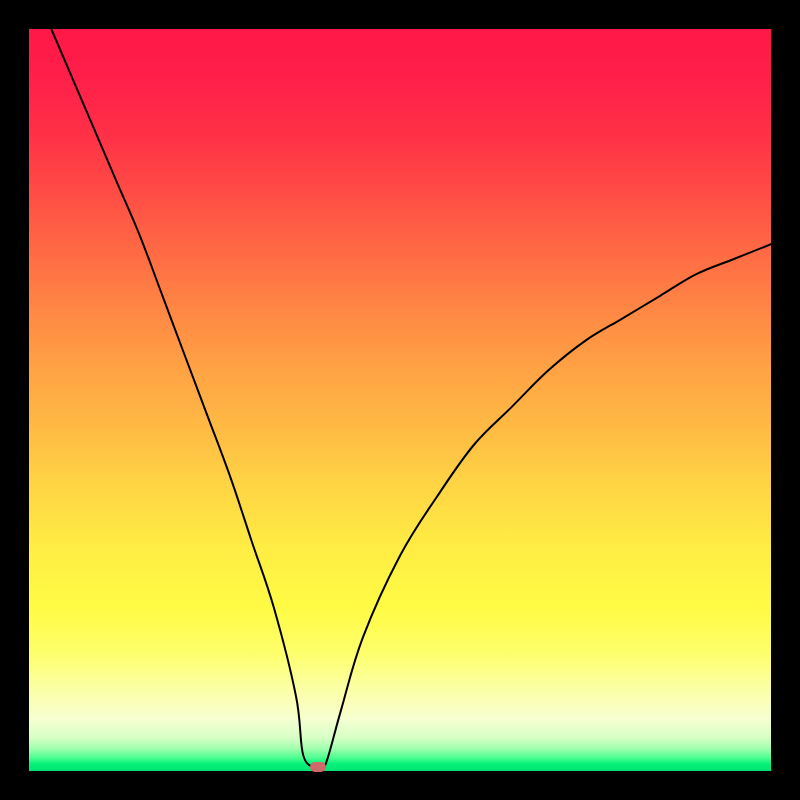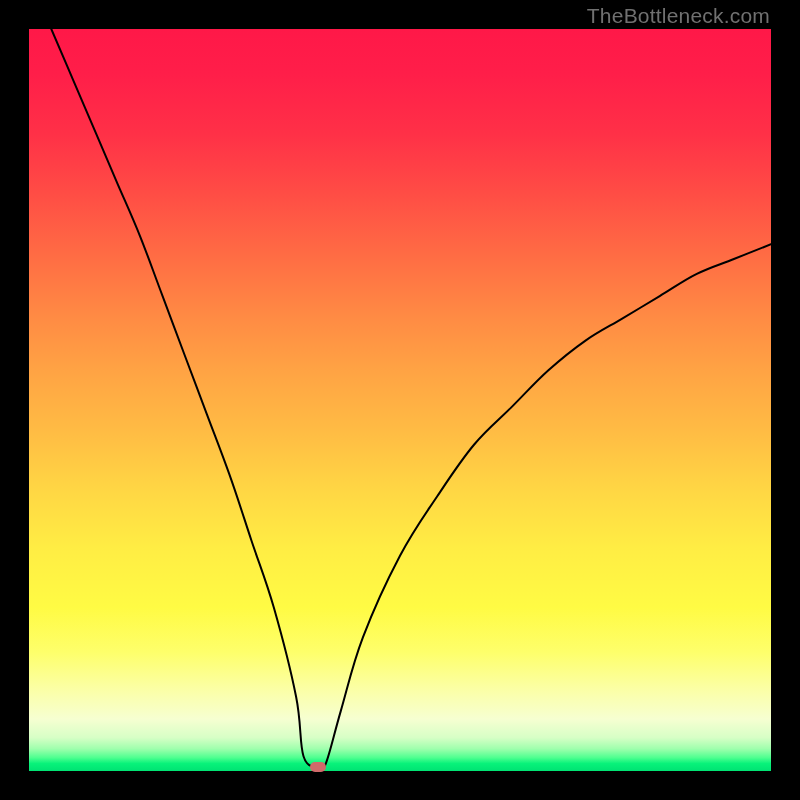--- a/index.html
+++ b/index.html
@@ -67,21 +67,20 @@
     width: 16px;
     height: 10px;
     border-radius: 5px;
     background: #d06a6a;
   }
 </style>
 </head>
 <body>
 
 <div class="frame">
-  <div class="attribution">TheBottleneck.com</div>
 
   <div class="plot">
     <svg class="curve" viewBox="0 0 742 742" preserveAspectRatio="none">
       <path id="curve-path" fill="none" stroke="#000" stroke-width="2" stroke-linecap="round" stroke-linejoin="round" d="M 22.3 0.0 C 26.3 9.3, 36.5 33.2, 44.5 51.9 C 52.5 70.6, 58.8 85.2, 66.8 103.9 C 74.8 122.6, 81.0 137.1, 89.0 155.8 C 97.1 174.5, 103.3 187.7, 111.3 207.8 C 119.3 227.8, 125.5 245.8, 133.6 267.1 C 141.6 288.5, 147.8 305.1, 155.8 326.5 C 163.8 347.8, 170.1 364.5, 178.1 385.8 C 186.1 407.2, 192.3 422.5, 200.3 445.2 C 208.4 467.9, 214.6 487.9, 222.6 512.0 C 230.6 536.0, 236.8 550.7, 244.9 578.8 C 252.9 606.8, 261.8 641.1, 267.1 667.8 C 272.5 694.5, 270.5 714.5, 274.5 727.2 C 278.5 739.8, 285.4 737.0, 289.4 738.3 C 293.4 739.6, 292.8 744.6, 296.8 734.6 C 300.8 724.6, 305.0 705.3, 311.6 682.6 C 318.3 659.9, 323.2 636.5, 333.9 608.4 C 344.6 580.4, 357.6 552.2, 371.0 526.8 C 384.4 501.4, 394.7 487.5, 408.1 467.5 C 421.5 447.4, 431.8 431.5, 445.2 415.5 C 458.6 399.5, 468.9 391.8, 482.3 378.4 C 495.7 365.1, 506.0 353.3, 519.4 341.3 C 532.8 329.3, 543.1 321.0, 556.5 311.6 C 569.9 302.3, 580.2 297.4, 593.6 289.4 C 607.0 281.4, 617.3 275.1, 630.7 267.1 C 644.1 259.1, 654.4 251.5, 667.8 244.9 C 681.2 238.2, 691.5 235.4, 704.9 230.0 C 718.3 224.7, 735.3 217.9, 742.0 215.2"></path>
     </svg>
     <div id="marker" class="bump" style="left: 281.38px; top: 733.29px;"></div>
   </div>
 </div>
 
 </body></html>

